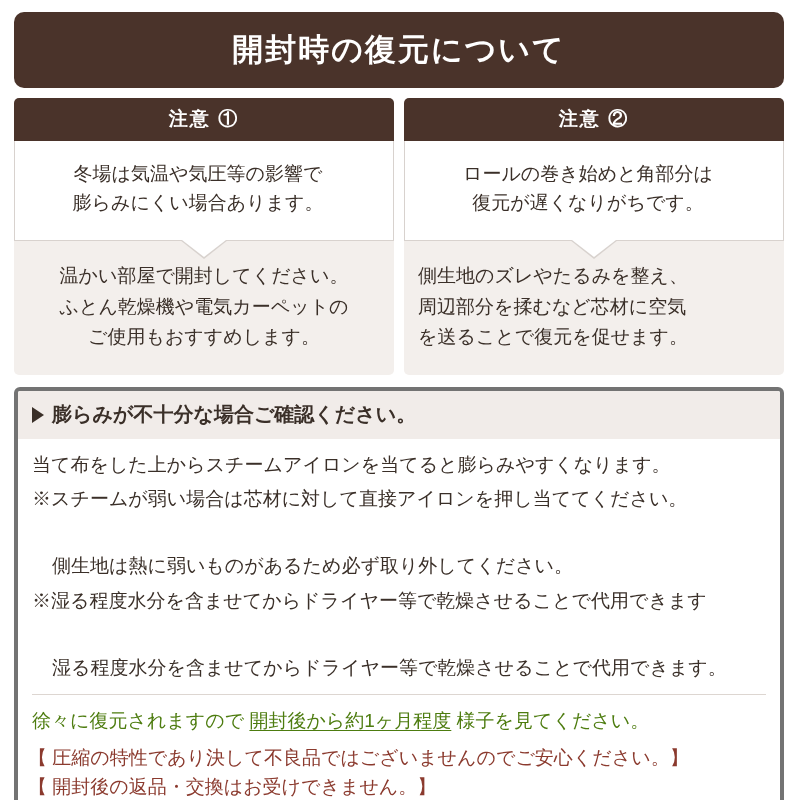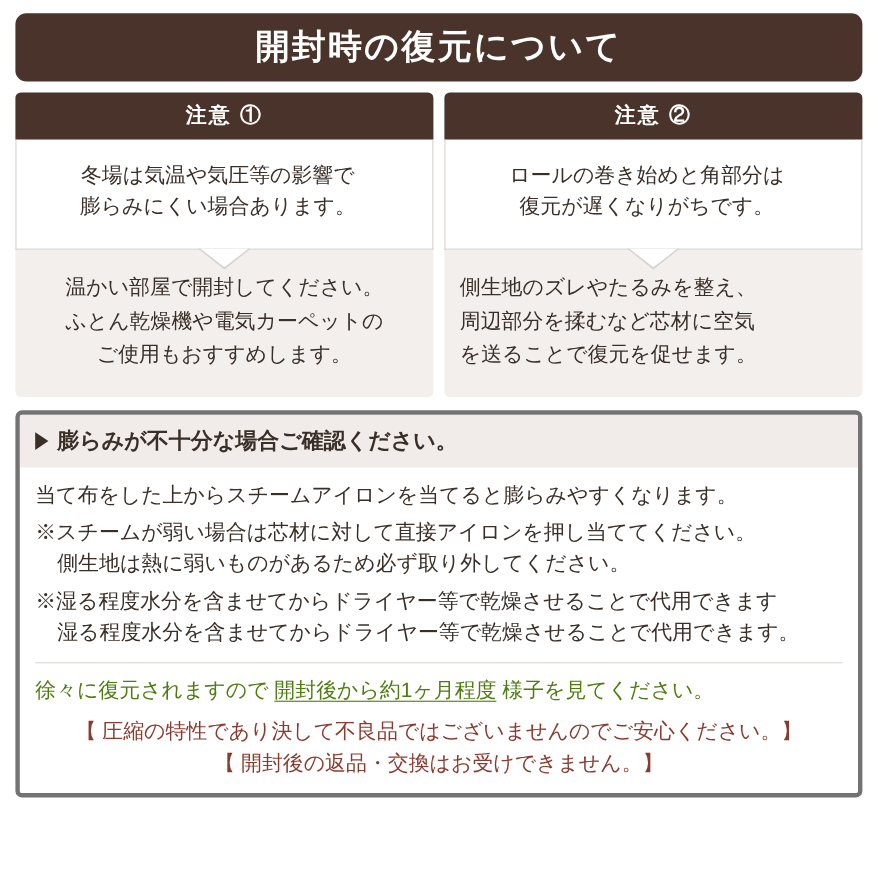--- a/index.html
+++ b/index.html
@@ -21,21 +21,21 @@
     box-sizing: border-box;
     padding: 12px 14px 10px 14px;
     background: #ffffff;
   }
 
   
   .header {
     background: #4a332a;
     color: #ffffff;
     border-radius: 10px;
-    height: 62px;
+    height: 76px;
     display: flex;
     align-items: center;
     justify-content: center;
     margin-bottom: 10px;
   }
   .header-title {
     font-size: 31px;
     font-weight: bold;
     letter-spacing: 2px;
   }
@@ -151,36 +151,35 @@
     line-height: 1.48;
     color: #3a2f28;
   }
   .panel-body .para {
     margin: 0 0 6px 0;
   }
   .panel-body .line {
     display: block;
     white-space: nowrap;
   }
-  .indent { padding-left: 20px; }
+  .indent { padding-left: 20px; margin-top: 39px; }
 
   .divider {
     border-top: 1px solid #ddd6d1;
     margin: 12px 14px 12px 14px;
   }
   .closing {
     padding: 0 14px;
     font-size: 19px;
     line-height: 1.45;
     color: #4d7c0f;
   }
   .u { text-decoration: underline; text-underline-offset: 3px; }
 
   .notes {
-    text-align: center;
     color: #8b3a2e;
     font-size: 19px;
     line-height: 1.5;
     padding: 10px 10px 0 10px;
   }
   .notes .line { display: block; }
 </style>
 </head>
 <body>
 

